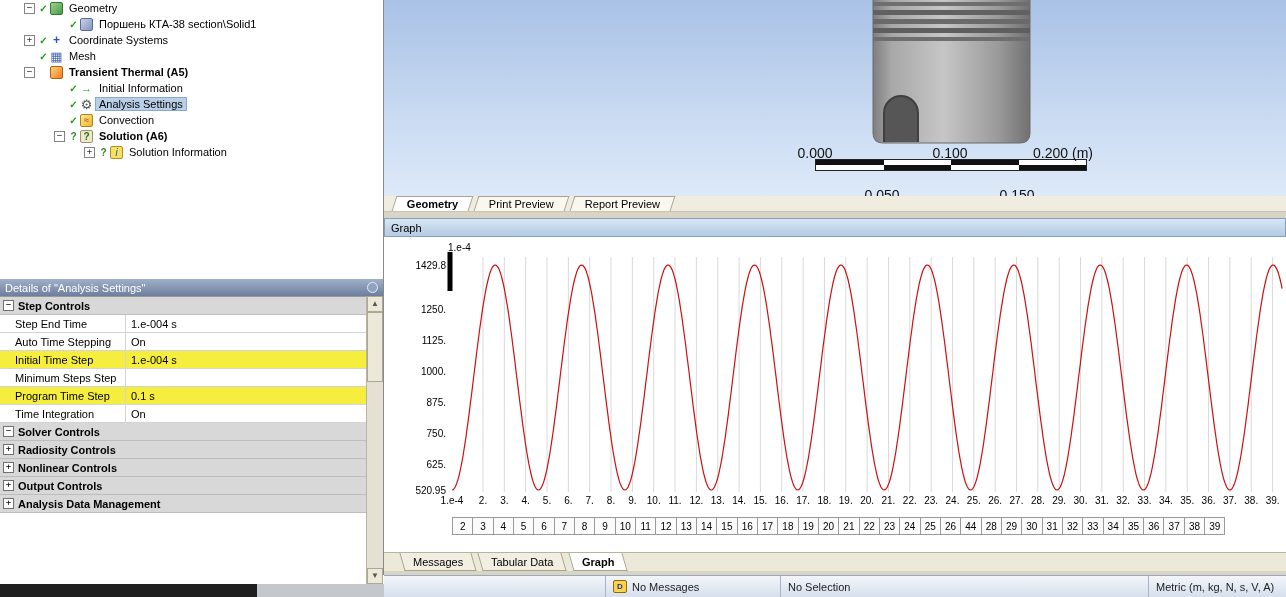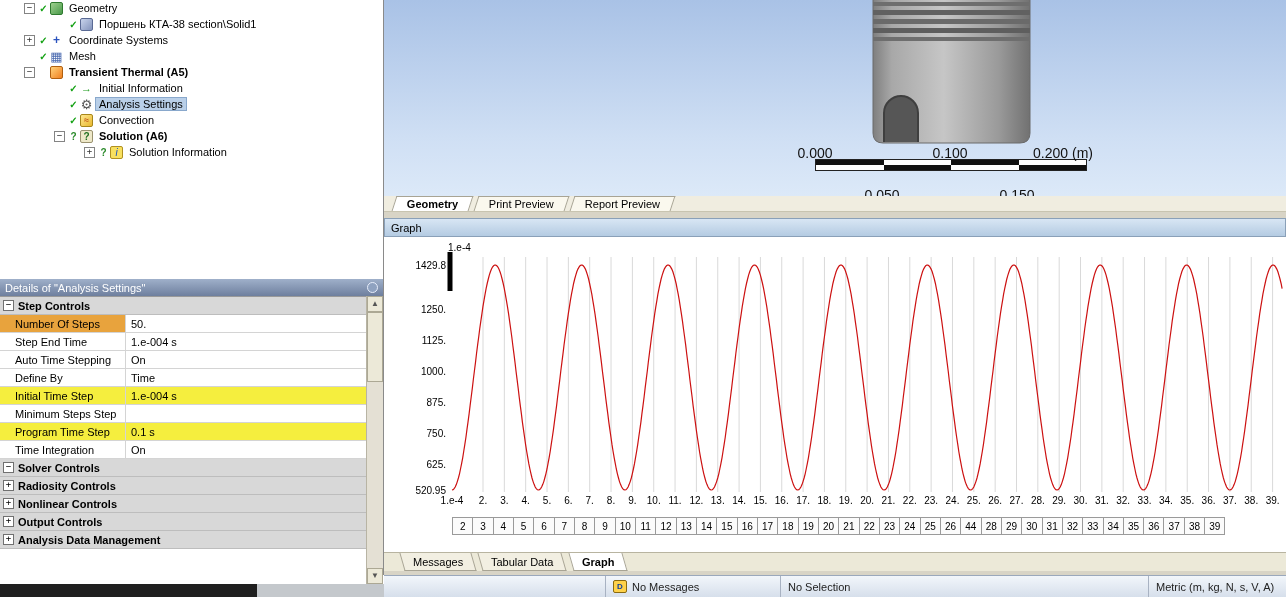--- a/index.html
+++ b/index.html
@@ -174,34 +174,26 @@
   <div id="details-header">
     <span>Details of "Analysis Settings"</span>
     <span class="pin"></span>
   </div>
   <div id="details-table">
       <div class="drow section">
         <span class="dexpander">−</span>
         <span>Step Controls</span>
       </div>
       <div class="drow field">
-        <div class="dlabel amber">Number Of Steps</div>
-        <div class="dvalue">50.</div>
-      </div>
-      <div class="drow field">
         <div class="dlabel">Step End Time</div>
         <div class="dvalue">1.e-004 s</div>
       </div>
       <div class="drow field">
         <div class="dlabel">Auto Time Stepping</div>
         <div class="dvalue">On</div>
-      </div>
-      <div class="drow field">
-        <div class="dlabel">Define By</div>
-        <div class="dvalue">Time</div>
       </div>
       <div class="drow field">
         <div class="dlabel yellow">Initial Time Step</div>
         <div class="dvalue yellow">1.e-004 s</div>
       </div>
       <div class="drow field">
         <div class="dlabel">Minimum Steps Step</div>
       </div>
       <div class="drow field">
         <div class="dlabel yellow">Program Time Step</div>

